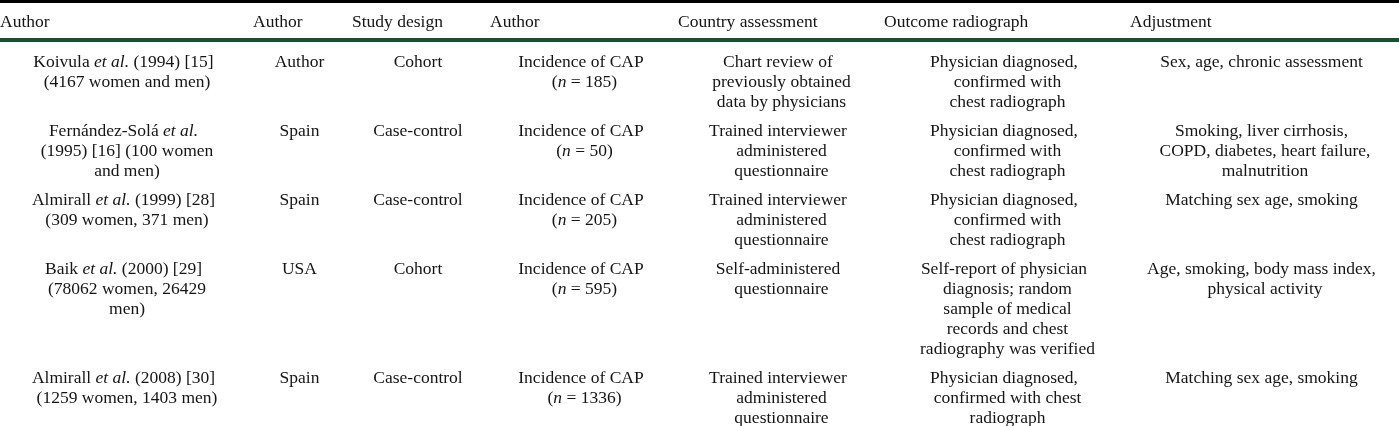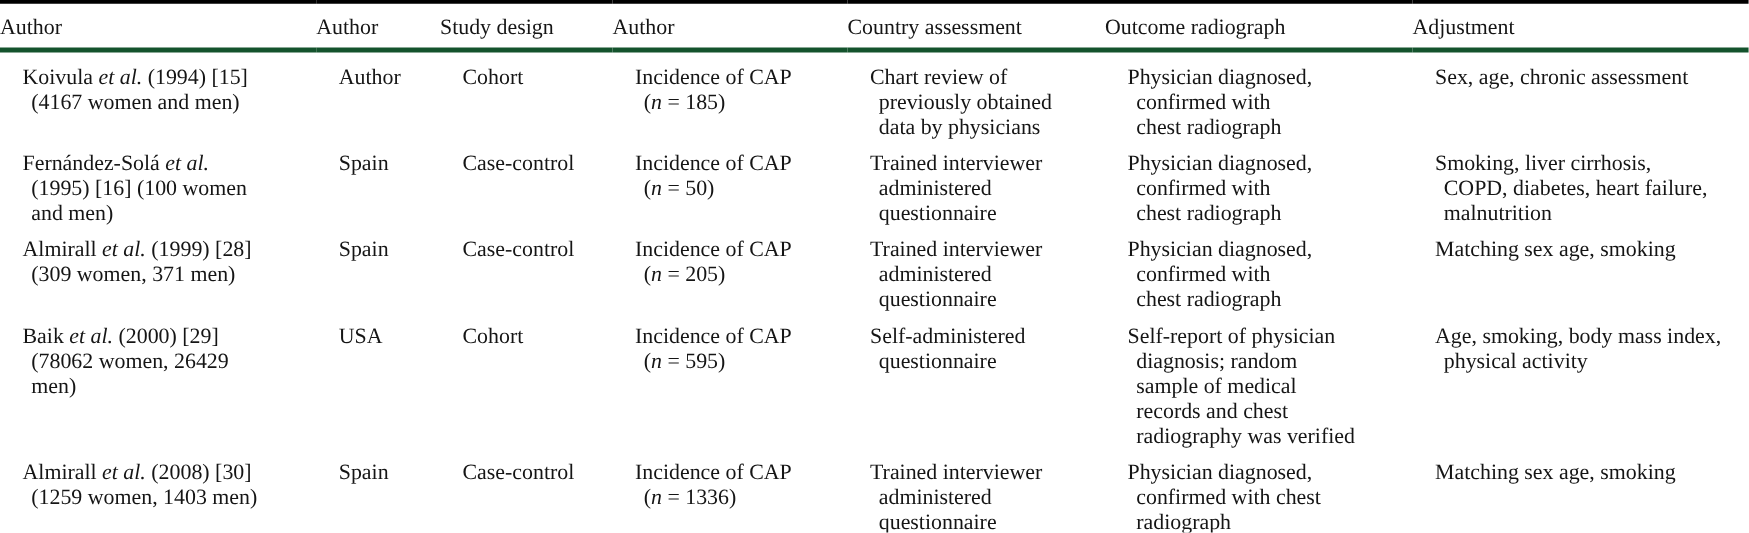--- a/index.html
+++ b/index.html
@@ -35,22 +35,22 @@
     font-weight: normal;
     text-align: left;
     vertical-align: top;
     padding: 8px 6px 7px 7px;
     text-indent: -7px;
     border-bottom: 4px solid #14532d;
     white-space: nowrap;
   }
   tbody td {
     vertical-align: top;
-    text-align: left;
-    padding: 9px 6px 0 25px;
+    text-align: center;
+    padding: 9px 6px 0 7px;
     text-indent: -7px; 
   }
   tbody tr.row-last td {
     padding-bottom: 8px;
   }
   i { font-style: italic; }
 </style>
 </head>
 <body>
 

